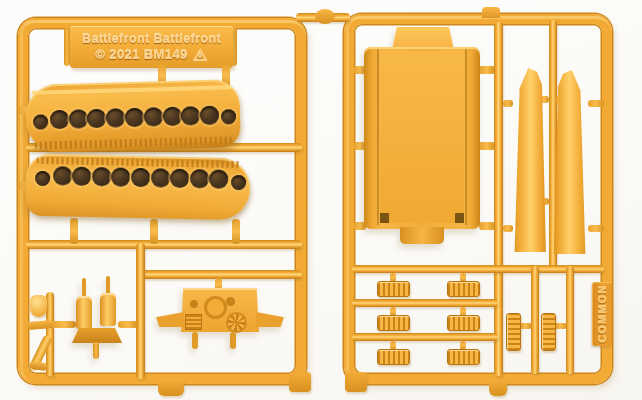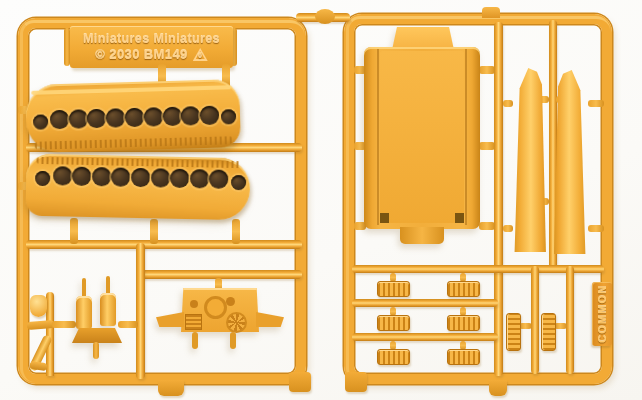--- a/index.html
+++ b/index.html
@@ -78,23 +78,23 @@
   <div class="abs" style="left:482px;top:7px;width:18px;height:11px;border-radius:4px 4px 0 0;background:linear-gradient(180deg,#f7b747,#e09524);"></div>
 
   <div class="foot" style="left:158px;top:380px;width:26px;height:16px;"></div>
   <div class="foot" style="left:289px;top:372px;width:22px;height:20px;border-radius:4px;"></div>
   <div class="foot" style="left:345px;top:372px;width:22px;height:20px;border-radius:4px;"></div>
   <div class="foot" style="left:489px;top:380px;width:18px;height:16px;"></div>
 
   <div class="abs" style="left:64px;top:28px;width:6px;height:38px;border-radius:3px;background:linear-gradient(90deg,#d8911f,#f7b747,#d8911f);"></div>
   <div class="abs" style="left:231px;top:28px;width:6px;height:38px;border-radius:3px;background:linear-gradient(90deg,#d8911f,#f7b747,#d8911f);"></div>
   <div class="abs" id="label-plate">
-    <div id="label-line1" class="emboss">Miniatures Miniatures</div>
+    <div id="label-line1" class="emboss">Battlefront Battlefront</div>
     <div id="label-line2" class="emboss">
-      <span>© 2030 BM149</span>
+      <span>© 2021 BM149</span>
       <span class="tri">
         <span class="tri-in"></span>
         <span class="tri-num">6</span>
       </span>
     </div>
   </div>
 
   <div class="rh" style="left:26px;top:143px;width:276px;"></div>
   <div class="rh" style="left:26px;top:240px;width:276px;"></div>
   <div class="rh" style="left:138px;top:270px;width:164px;"></div>

